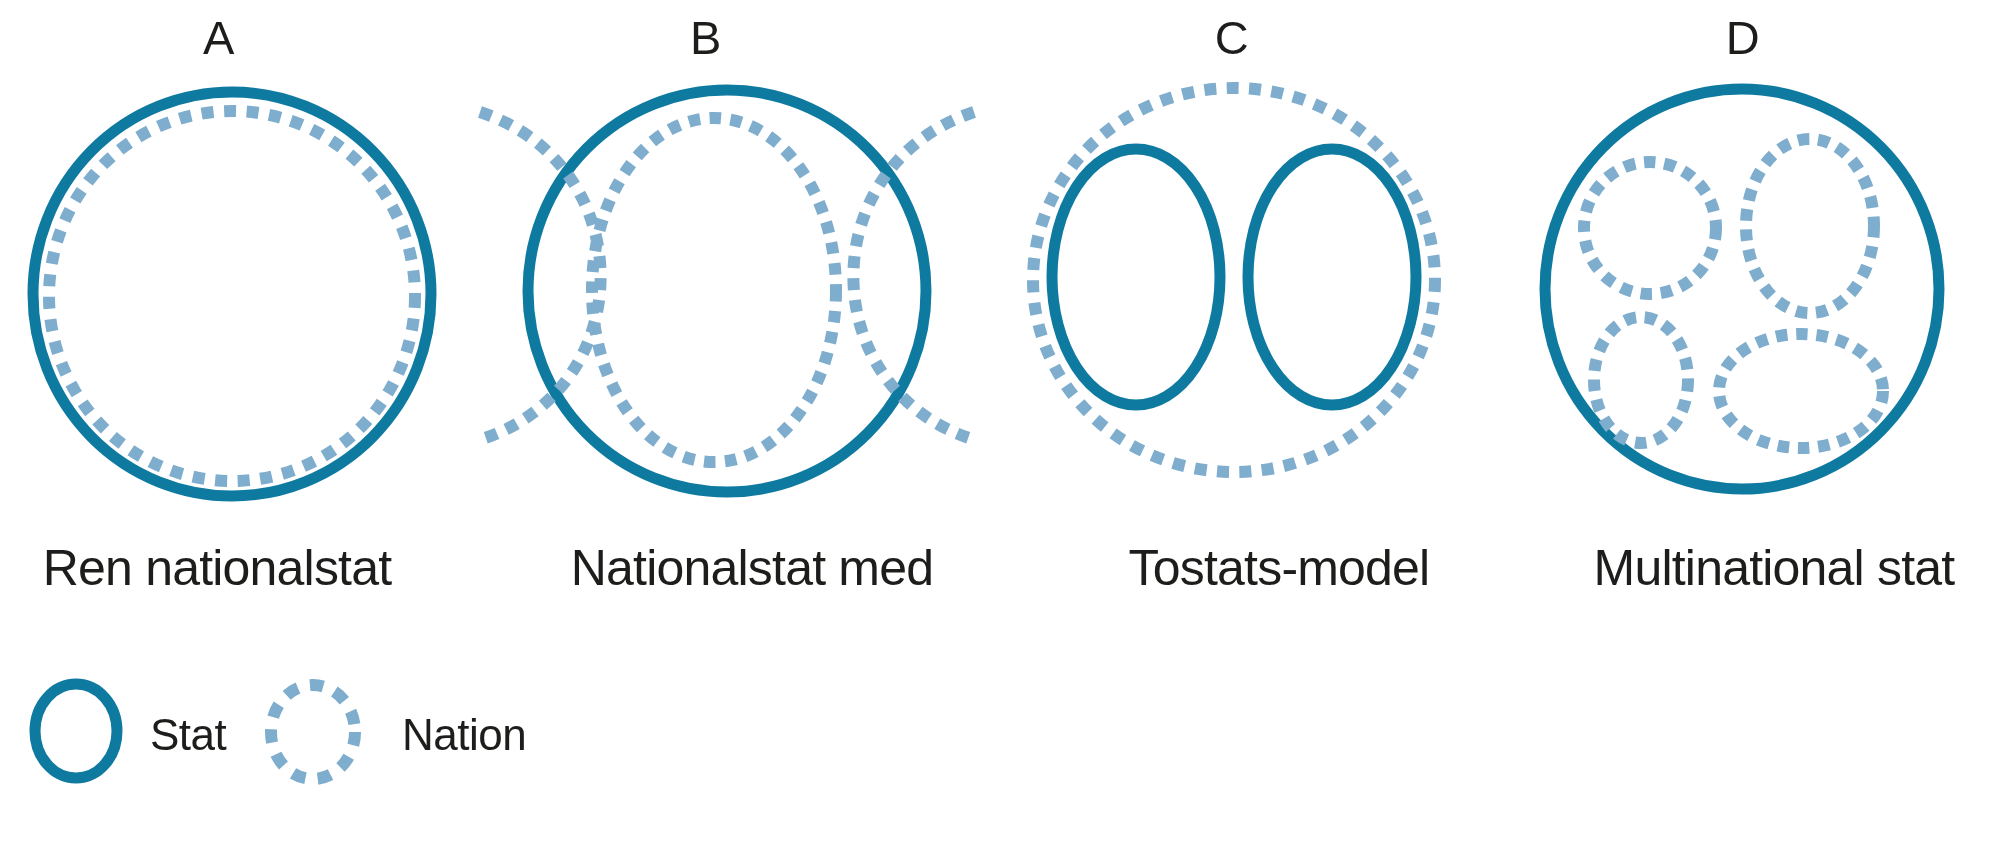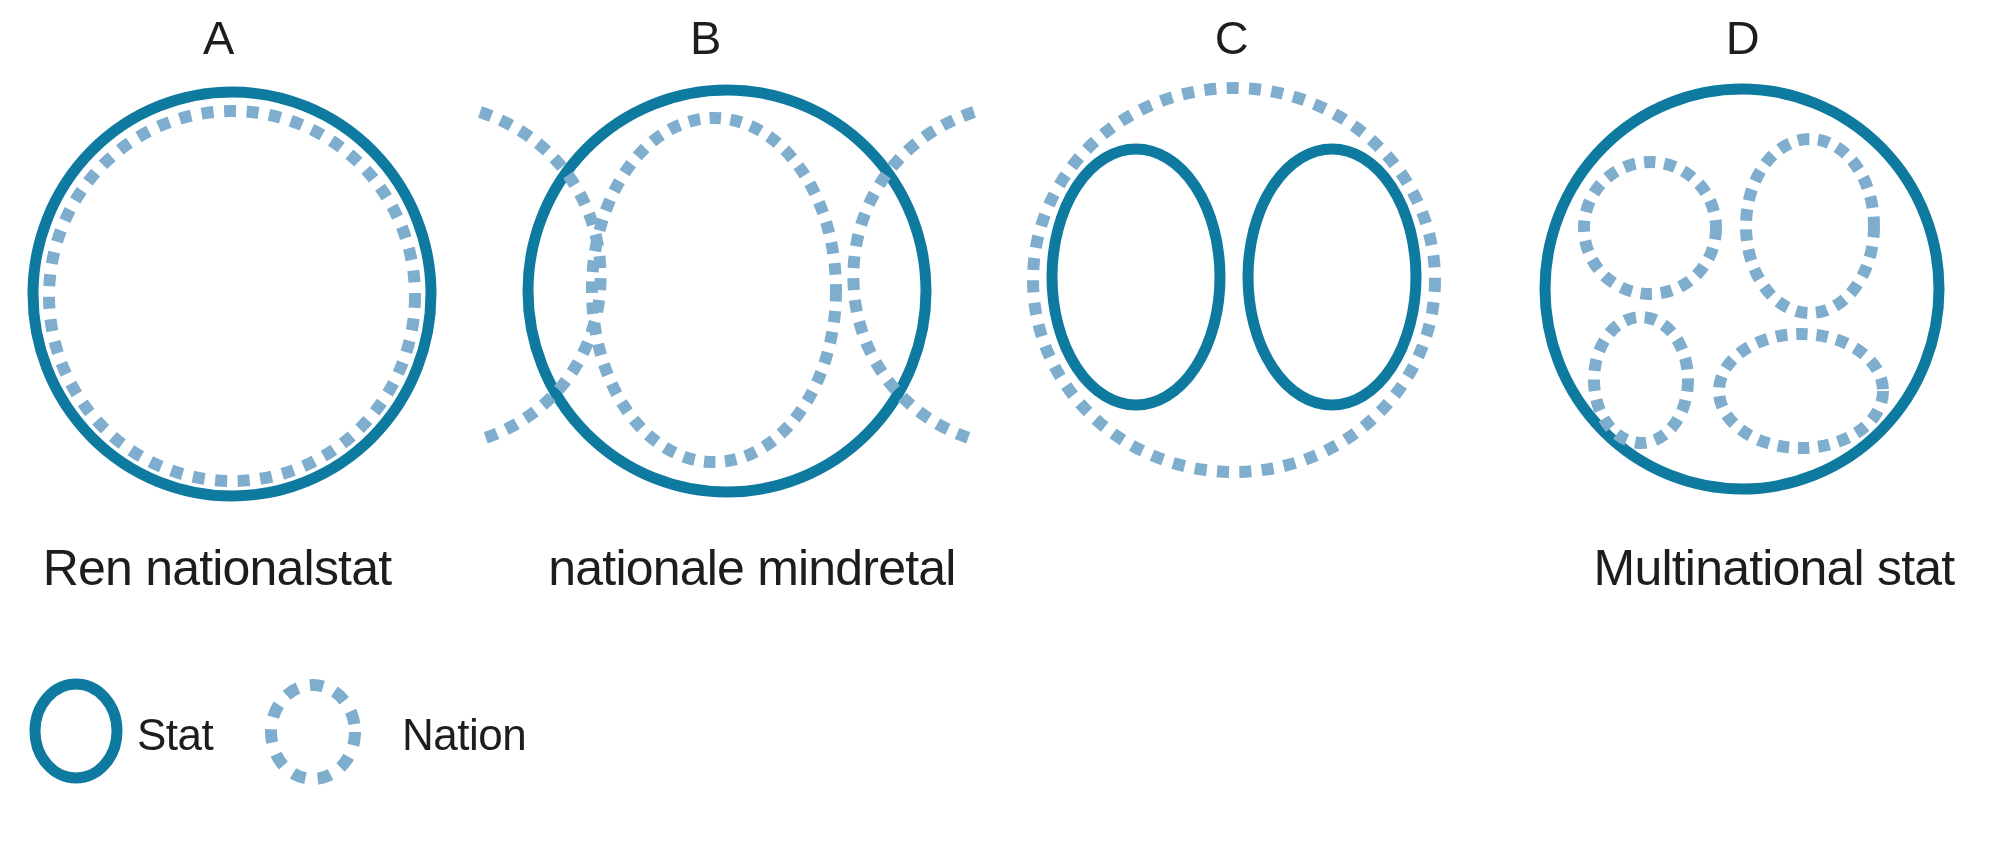--- a/index.html
+++ b/index.html
@@ -81,23 +81,27 @@
   <div class="txt panel-letter" style="left:169px">A</div>
   <div class="txt panel-letter" style="left:656px">B</div>
   <div class="txt panel-letter" style="left:1182px">C</div>
   <div class="txt panel-letter" style="left:1693px">D</div>
 
   <div class="txt caption" style="left:-43px;width:520px">
     <span class="cap-line">Ren nationalstat</span>
     <span class="cap-line"></span>
   </div>
   <div class="txt caption" style="left:472px;width:560px">
-    <span class="cap-line">nationale mindretal</span>
+    <span class="cap-line">Nationalstat med</span>
+  </div>
+  <div class="txt caption" style="left:1019px;width:520px">
+    <span class="cap-line">Tostats-model</span>
+    <span class="cap-line"></span>
   </div>
   <div class="txt caption" style="left:1514px;width:520px">
     <span class="cap-line">Multinational stat</span>
     <span class="cap-line"></span>
   </div>
 
-  <div class="txt legend-label" style="left:137px">Stat</div>
+  <div class="txt legend-label" style="left:150px">Stat</div>
   <div class="txt legend-label" style="left:402px">Nation</div>
 
 </div>
 
 </body></html>

